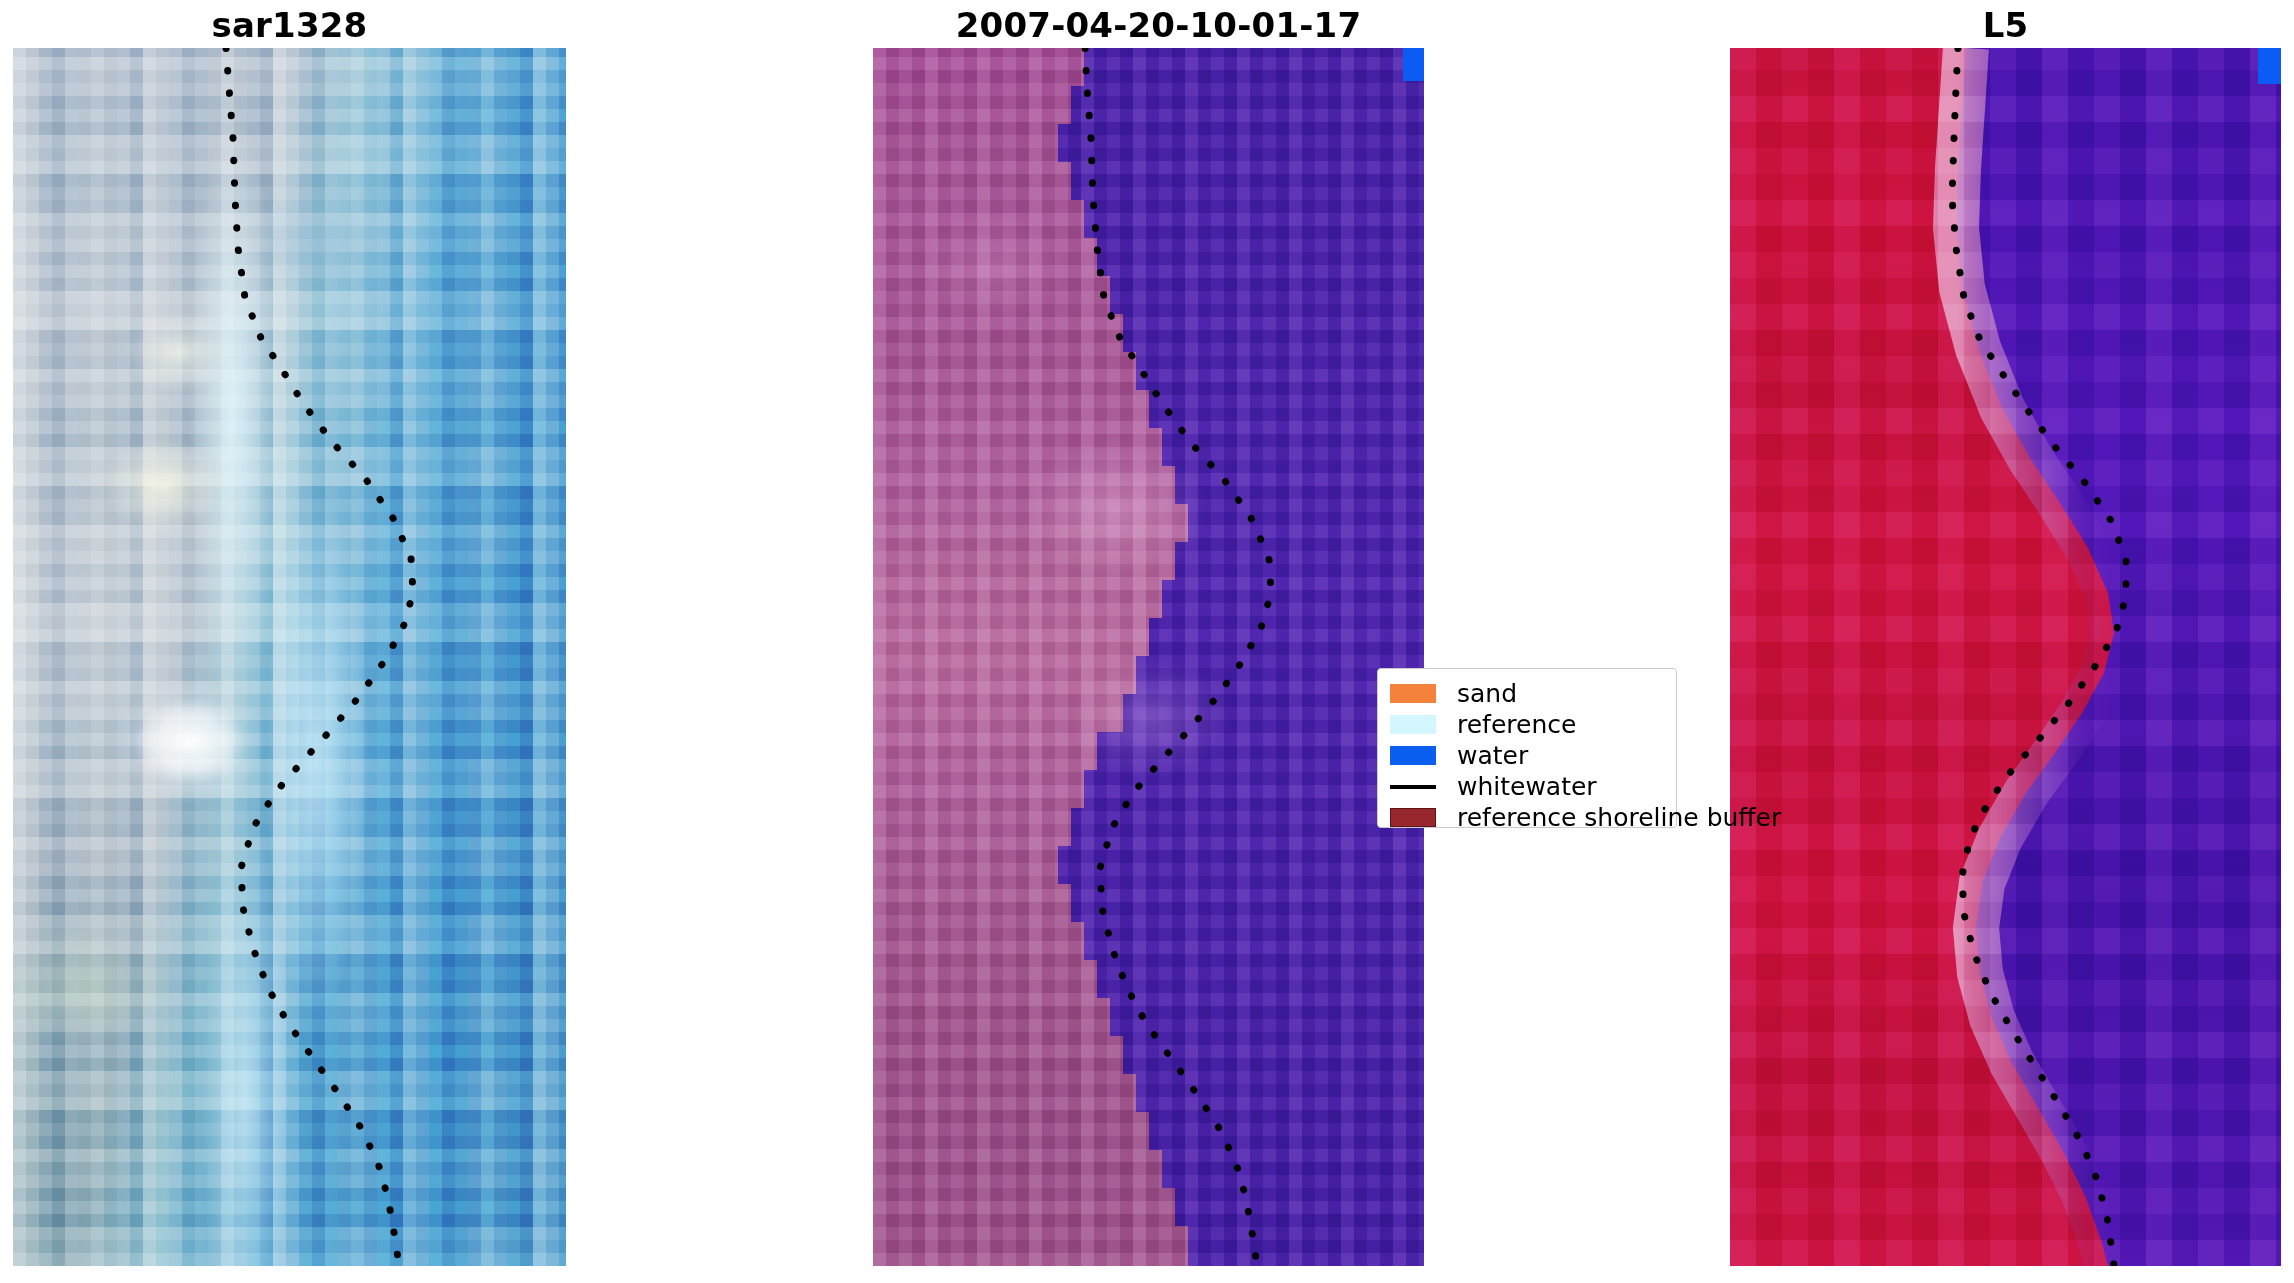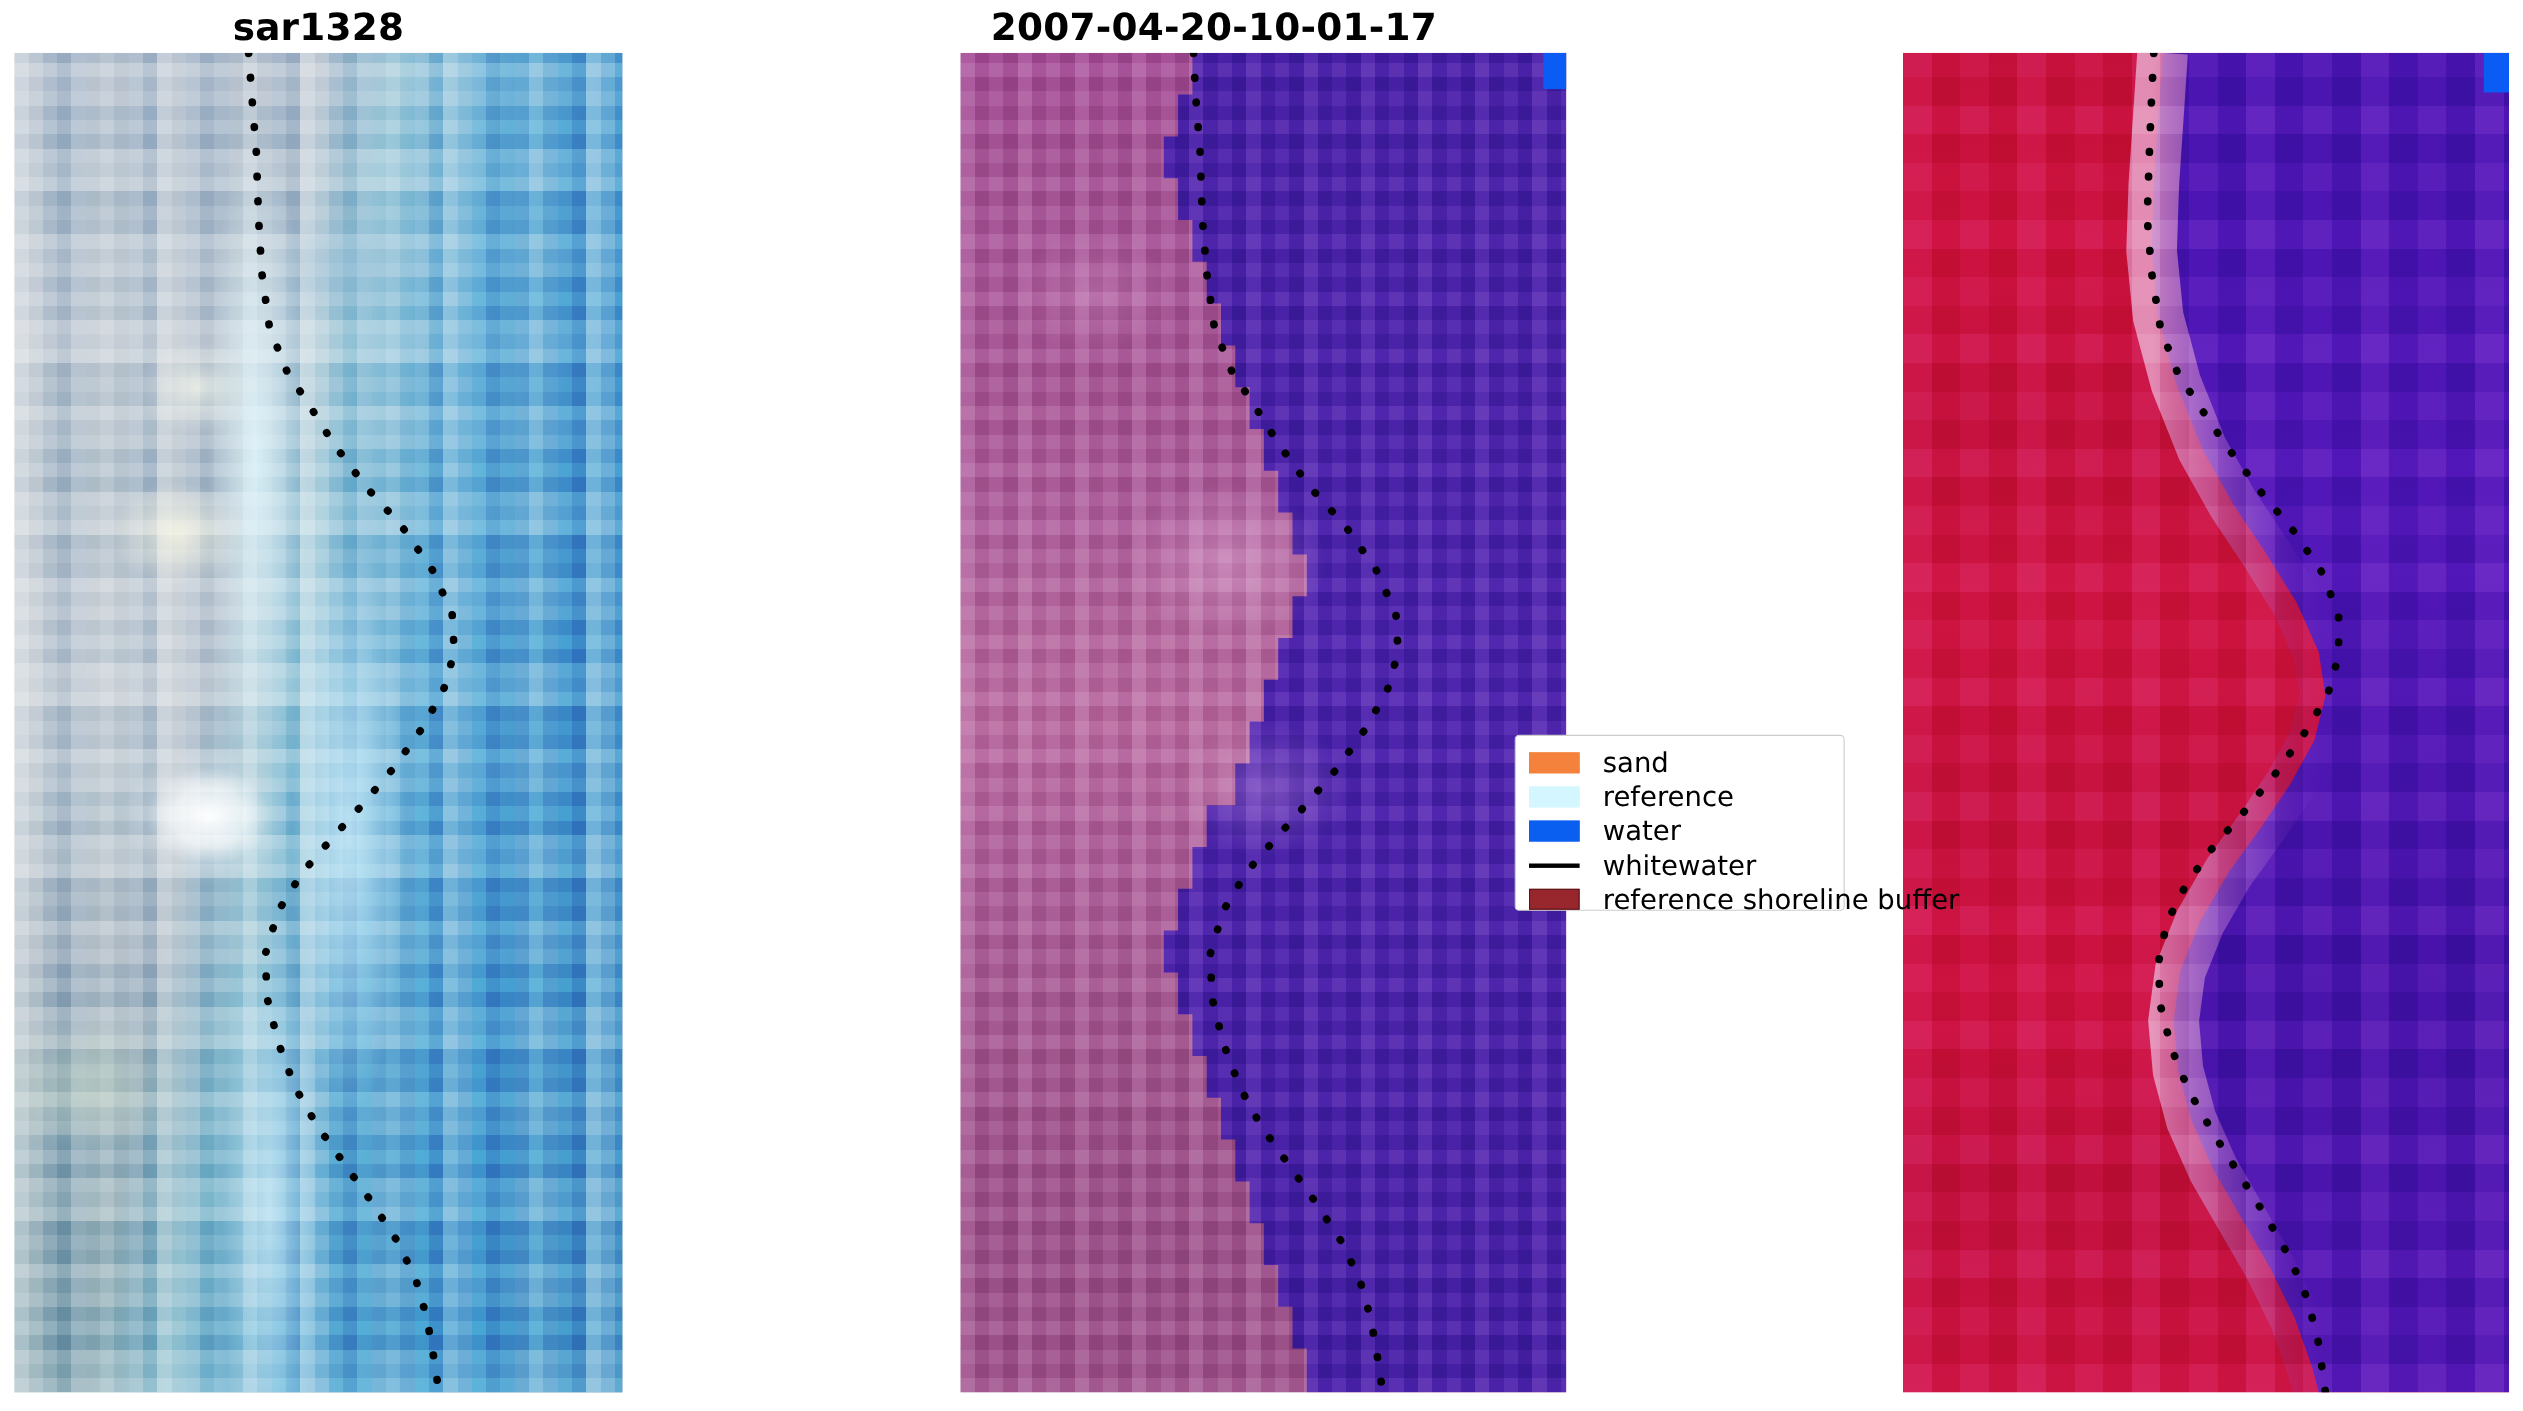--- a/index.html
+++ b/index.html
@@ -262,21 +262,21 @@
     <svg class="shoreline-svg" viewBox="0 0 553 1218" preserveAspectRatio="none">
       <path class="shoreline-path" vector-effect="non-scaling-stroke" d="M 213,0 L 216,40 L 220,90 L 222,150 L 225,200 L 232,250
                L 248,290 L 268,320 L 290,355 L 320,395 L 352,430 L 380,470
                L 398,510 L 400,545 L 390,580 L 370,615 L 345,650 L 315,685
                L 288,715 L 262,745 L 240,780 L 228,820 L 230,860 L 240,900
                L 255,940 L 275,975 L 300,1010 L 325,1045 L 348,1080
                L 365,1115 L 375,1150 L 382,1190 L 386,1218"></path>
     </svg>
   </div>
 
-  <div class="panel-title" style="left:828px; top:8px; width:551px;">2007-04-20-10-01-17</div>
+  <div class="panel-title" style="left:883px; top:8px; width:551px;">2007-04-20-10-01-17</div>
 
   <div class="panel" style="left:873px; top:48px; width:551px; height:1218px;">
     <div class="img-layer cls-land"></div>
 
     <svg class="img-layer" viewBox="0 0 551 1218" preserveAspectRatio="none">
       <defs>
         <linearGradient id="wgrad" x1="0" y1="0" x2="0" y2="1">
           <stop offset="0%" stop-color="#4a22a8"></stop>
           <stop offset="45%" stop-color="#5026ae"></stop>
           <stop offset="100%" stop-color="#4821a6"></stop>
@@ -305,20 +305,21 @@
     <svg class="shoreline-svg" viewBox="0 0 551 1218" preserveAspectRatio="none">
       <path class="shoreline-path" vector-effect="non-scaling-stroke" d="M 212,0 L 214,40 L 218,90 L 220,150 L 224,200 L 231,250
                L 247,290 L 267,320 L 289,355 L 318,395 L 350,430 L 378,470
                L 396,510 L 398,545 L 388,580 L 368,615 L 343,650 L 313,685
                L 286,715 L 260,745 L 239,780 L 227,820 L 229,860 L 239,900
                L 254,940 L 273,975 L 298,1010 L 323,1045 L 346,1080
                L 363,1115 L 373,1150 L 380,1190 L 384,1218"></path>
     </svg>
   </div>
 
+  <div class="panel-title" style="left:1730px; top:8px; width:551px;">L5</div>
 
   <div class="panel" style="left:1730px; top:48px; width:551px; height:1218px;">
     <div class="img-layer l5-base"></div>
 
     <svg class="img-layer" viewBox="0 0 551 1218" preserveAspectRatio="none">
       <defs>
         <linearGradient id="l5w" x1="0" y1="0" x2="0" y2="1">
           <stop offset="0%" stop-color="#4b15b2"></stop>
           <stop offset="35%" stop-color="#5418ba"></stop>
           <stop offset="70%" stop-color="#4914ac"></stop>

